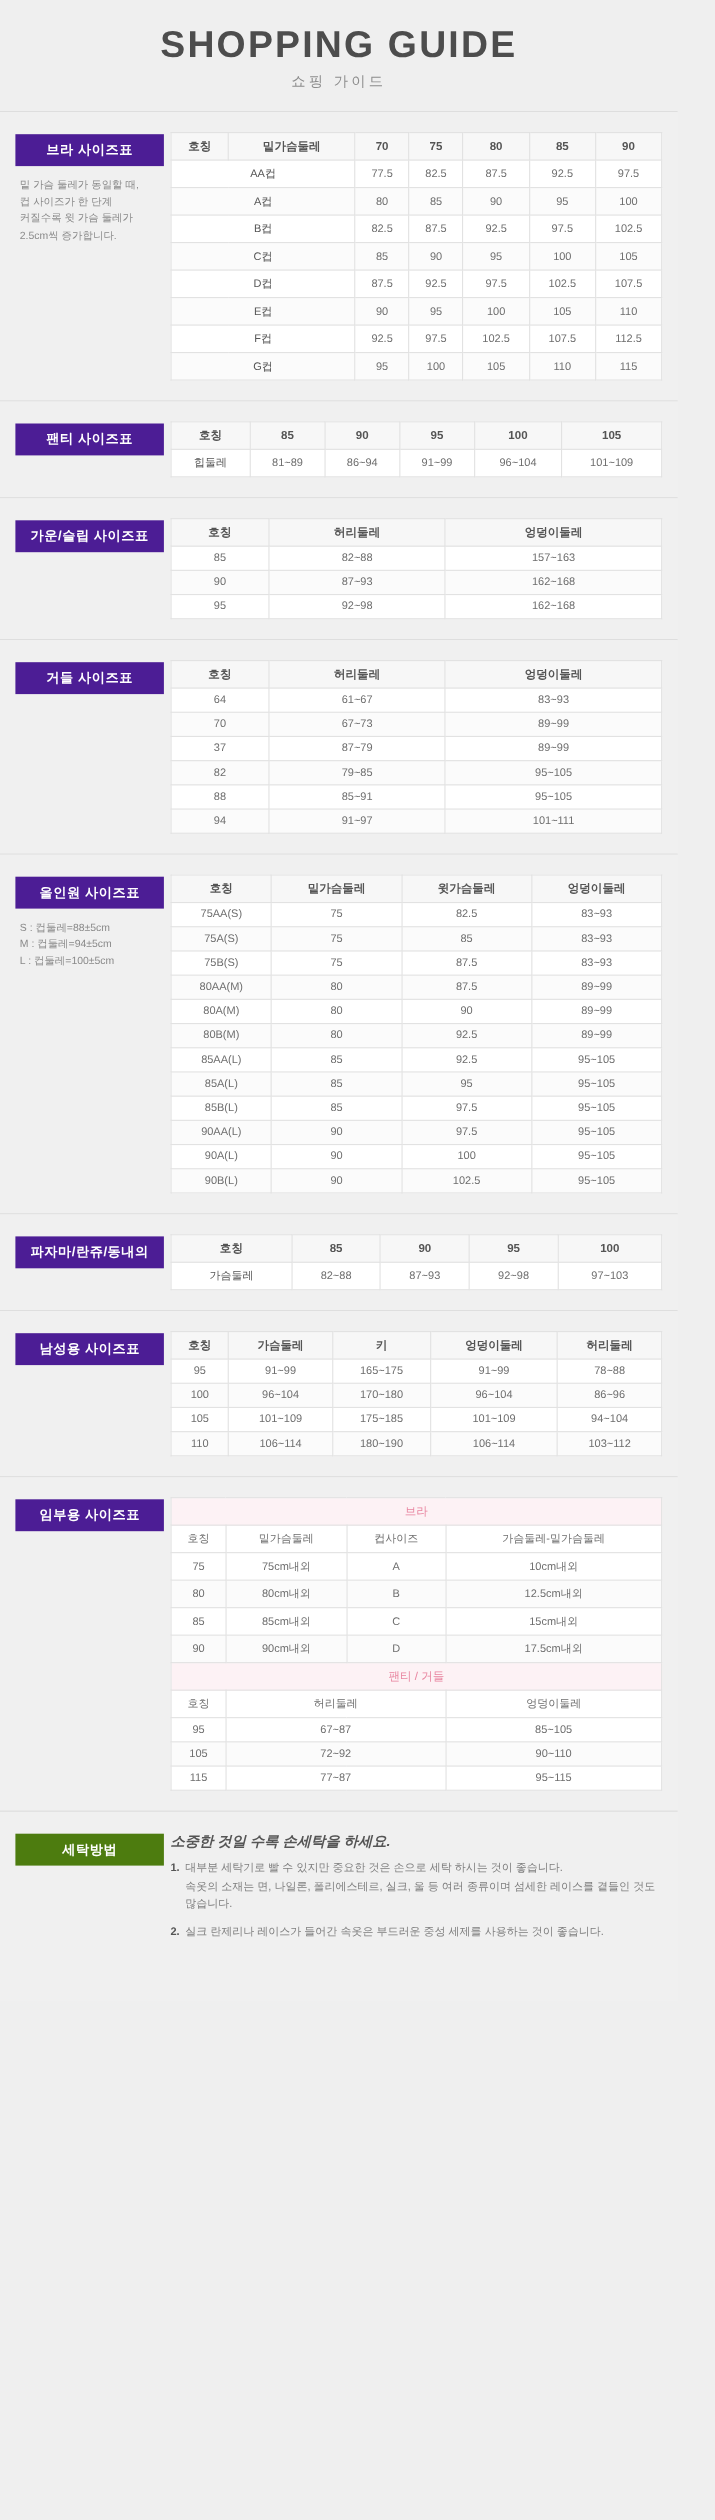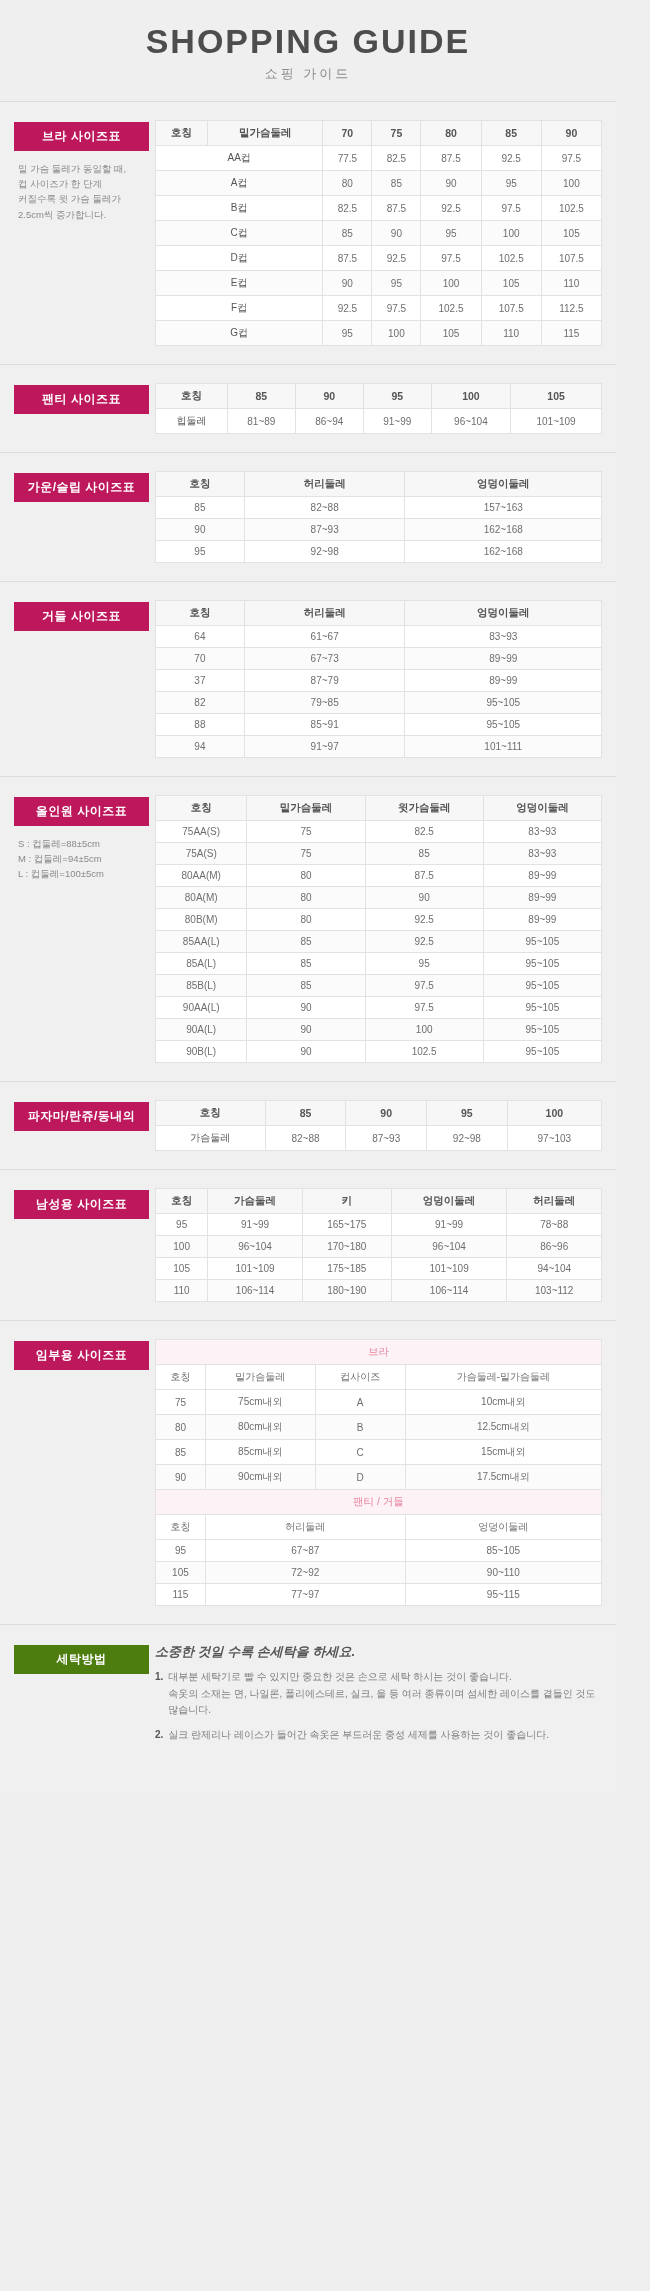--- a/index.html
+++ b/index.html
@@ -45,21 +45,21 @@
   }
   .tag {
     display:block;
     color:#fff;
     font-size:12px;
     font-weight:bold;
     text-align:center;
     padding:6px 4px;
     letter-spacing:0.5px;
   }
-  .tag.pink { background:#be185d; }
+  .tag.pink { background:#4c1d95; }
   .tag.blue { background:#4d7c0f; }
   .note {
     font-size:9.5px;
     color:#8a8a8a;
     line-height:1.6;
     margin-top:10px;
     padding-left:4px;
   }
   .note div { white-space:nowrap; }
   .table-col { flex:1 1 auto; padding-left:6px; }
@@ -370,20 +370,26 @@
               <td>82.5</td>
               <td>83~93</td>
             </tr>
           <tr>
               <td>75A(S)</td>
               <td>75</td>
               <td>85</td>
               <td>83~93</td>
             </tr>
           <tr>
+              <td>75B(S)</td>
+              <td>75</td>
+              <td>87.5</td>
+              <td>83~93</td>
+            </tr>
+          <tr>
               <td>80AA(M)</td>
               <td>80</td>
               <td>87.5</td>
               <td>89~99</td>
             </tr>
           <tr>
               <td>80A(M)</td>
               <td>80</td>
               <td>90</td>
               <td>89~99</td>
@@ -568,21 +574,21 @@
               <td colspan="2">67~87</td>
               <td>85~105</td>
             </tr>
           <tr>
               <td>105</td>
               <td colspan="2">72~92</td>
               <td>90~110</td>
             </tr>
           <tr>
               <td>115</td>
-              <td colspan="2">77~97</td>
+              <td colspan="2">77~87</td>
               <td>95~115</td>
             </tr>
         </tbody>
       </table>
     </div>
   </div>
   <div class="divider"></div>
 
   <div class="wash">
     <div class="label-col">

